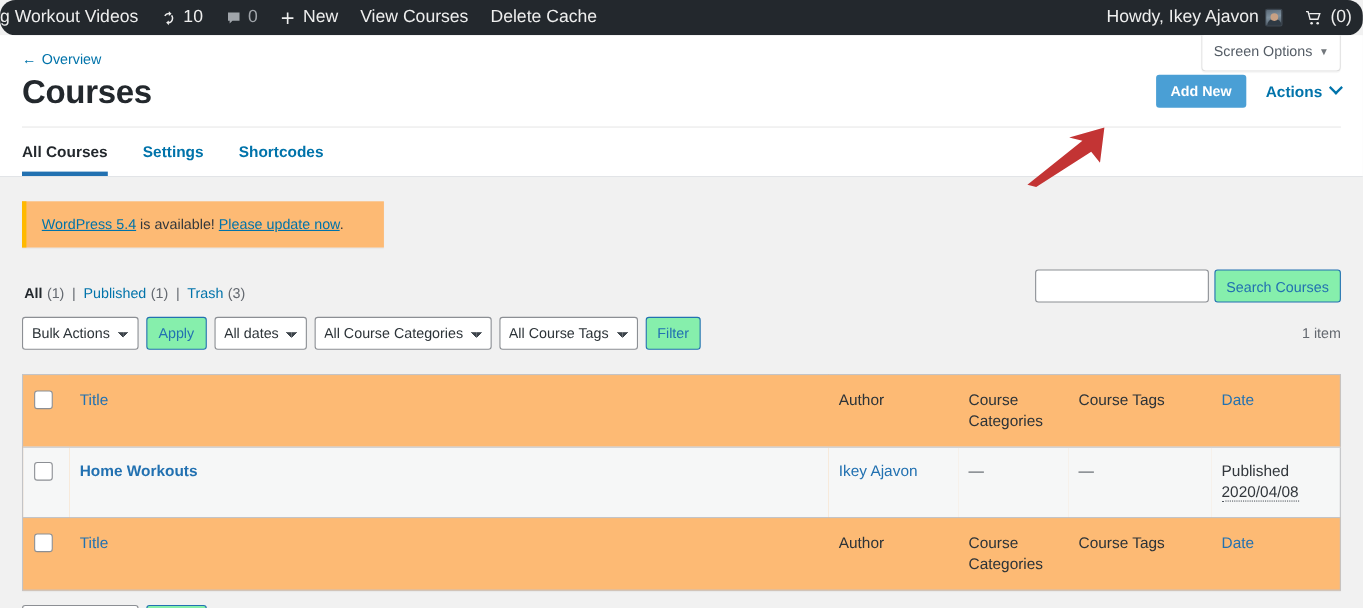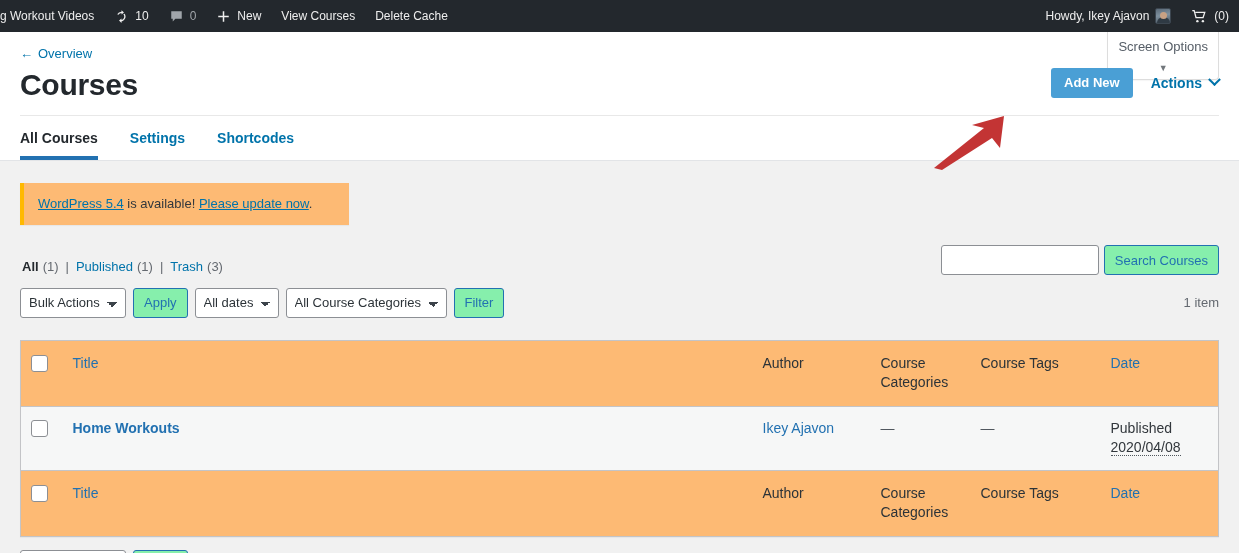--- a/index.html
+++ b/index.html
@@ -14,22 +14,23 @@
     overflow: hidden;
   }
 
   
   #adminbar {
     height: 32px;
     background: #23282d;
     color: #eeeeee;
     display: flex;
     align-items: flex-end;
-    font-size: 12px;
+    font-size: 16px;
     position: relative;
+    border-radius: 14px;
   }
   .ab-item {
     display: flex;
     align-items: center;
     gap: 6px;
     padding: 0 10px;
     color: #eeeeee;
     white-space: nowrap;
     height: 32px;
   }
@@ -67,21 +68,20 @@
     background: #fff;
     border: 1px solid #ddd;
     border-top: none;
     border-radius: 0 0 4px 4px;
     padding: 5px 10px 6px;
     font-size: 13px;
     color: #555d66;
     box-shadow: 0 1px 1px rgba(0,0,0,.04);
     display: flex; align-items: center; gap: 6px;
     line-height: 1.6;
-    flex-direction: column;
   }
   .caret-down { font-size: 9px; color: #72777c; line-height: 1; }
 
   #overview-link {
     display: inline-flex; align-items: center; gap: 5px;
     color: #0073aa; text-decoration: none;
     font-size: 13px;
     padding-top: 14px;
   }
   .title-row {
@@ -414,20 +414,23 @@
   <div class="tablenav">
     <select class="wp-select">
       <option>Bulk Actions</option>
     </select>
     <button class="btn-secondary">Apply</button>
     <select class="wp-select">
       <option>All dates</option>
     </select>
     <select class="wp-select">
       <option>All Course Categories</option>
+    </select>
+    <select class="wp-select">
+      <option>All Course Tags</option>
     </select>
     <button class="btn-secondary">Filter</button>
     <span class="displaying-num">1 item</span>
   </div>
 
   <table class="wp-list-table">
     <thead>
       <tr>
         <th class="col-cb">
           <input type="checkbox" class="cb" style="">

